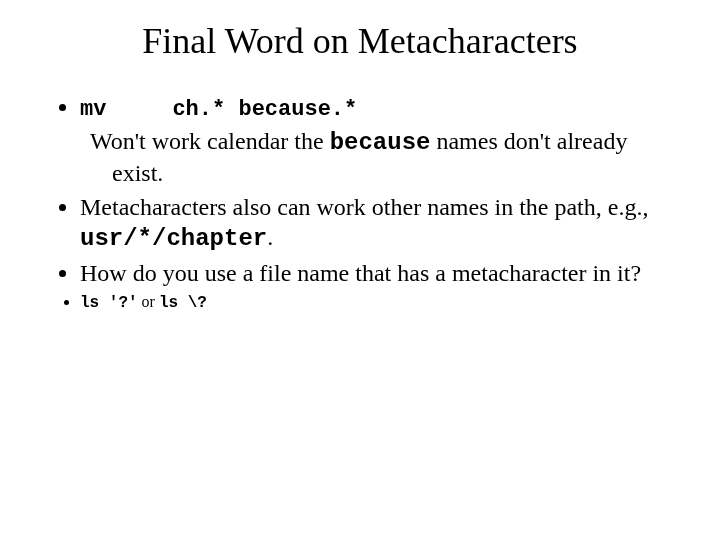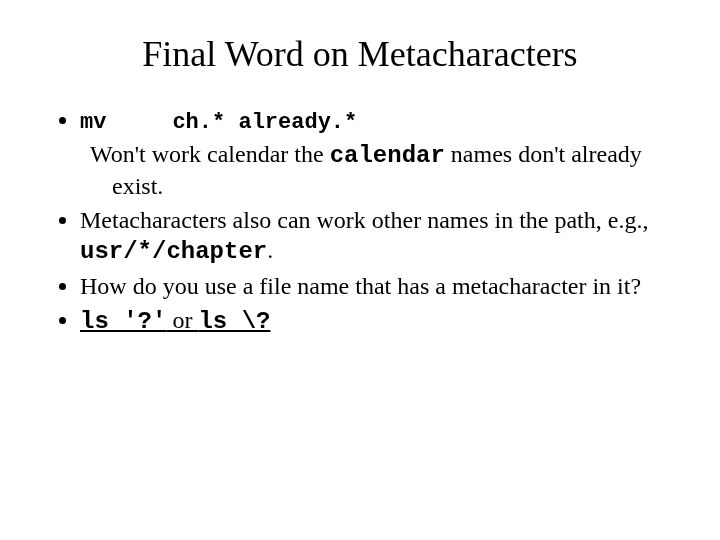--- a/index.html
+++ b/index.html
@@ -6,21 +6,21 @@
     margin: 0;
     padding: 0;
     width: 720px;
     height: 540px;
     background: #fff;
     font-family: "Times New Roman", Times, serif;
     color: #000;
   }
   .slide {
     box-sizing: border-box;
-    padding: 33px 50px 30px 50px;
+    padding: 20px 50px 30px 50px;
   }
   .title {
     font-size: 36px;
     text-align: center;
     margin: 0 0 30px 0;
     font-weight: normal;
   }
   ul {
     margin: 0;
     padding-left: 30px;
@@ -49,37 +49,36 @@
     line-height: 1.25;
     margin-top: 2px;
     margin-bottom: 4px;
   }
   .indent-inner {
     display: block;
     padding-left: 28px;
     text-indent: -22px;
   }
   .small-li {
-    font-size: 24px;
-    text-decoration: underline;
+    font-size: 16px;
   }
 </style>
 </head>
 <body>
 
 <div class="slide">
   <h1 class="title">Final Word on Metacharacters</h1>
   <ul>
     <li>
       <div class="code-line">
-        <span>mv</span>&nbsp;&nbsp;&nbsp;&nbsp;&nbsp;<span>ch.* already.*</span>
+        <span>mv</span>&nbsp;&nbsp;&nbsp;&nbsp;&nbsp;<span>ch.* because.*</span>
       </div>
       <div class="indent-text">
         <span class="indent-inner">
-          <span>Won't work calendar the </span><span class="mono">calendar</span><span> names don't already exist.</span>
+          <span>Won't work calendar the </span><span class="mono">because</span><span> names don't already exist.</span>
         </span>
       </div>
     </li>
     <li>
       <span>Metacharacters also can work other names in the path, e.g., </span><span class="mono">usr/*/chapter</span><span>.</span>
     </li>
     <li>
       <span>How do you use a file name that has a metacharacter in it?</span>
     </li>
     <li class="small-li">

